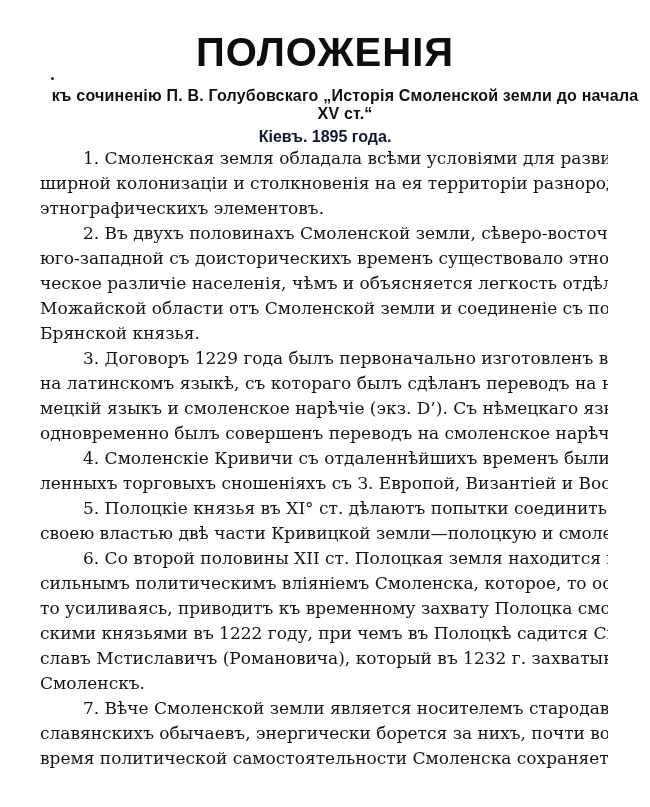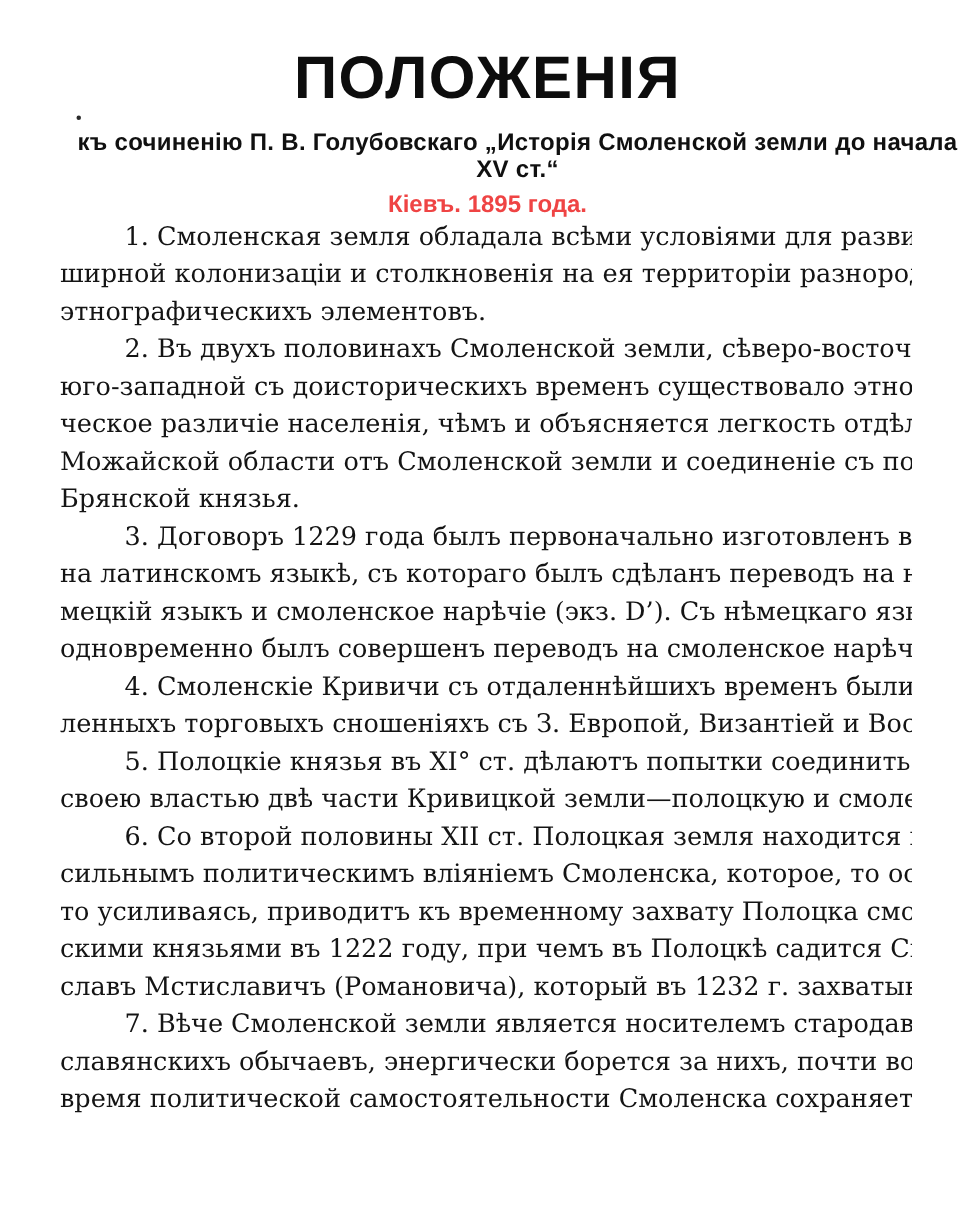--- a/index.html
+++ b/index.html
@@ -34,21 +34,21 @@
     letter-spacing: 0.2px;
     color: #101010;
     margin-left: 40px;
   }
   .imprint {
     margin-top: 5px;
     text-align: center;
     font-family: "Liberation Sans", sans-serif;
     font-weight: 700;
     font-size: 16px;
-    color: #ef4444;
+    color: #0f172a;
   }
   .doc-body {
     position: absolute;
     left: 40px;
     top: 146px;
     width: 568px;
     font-family: "DejaVu Serif", "Liberation Serif", serif;
     font-size: 17px;
     color: #141414;
   }
@@ -119,20 +119,21 @@
       <div class="para">
         <div class="line first">5. Полоцкіе князья въ XI° ст. дѣлаютъ попытки соединить подъ</div>
         <div class="line">своею властью двѣ части Кривицкой земли—полоцкую и смоленскую.</div>
       </div>
       <div class="para">
         <div class="line first">6. Со второй половины XII ст. Полоцкая земля находится подъ</div>
         <div class="line">сильнымъ политическимъ вліяніемъ Смоленска, которое, то ослабѣвая,</div>
         <div class="line">то усиливаясь, приводитъ къ временному захвату Полоцка смолен-</div>
         <div class="line">скими князьями въ 1222 году, при чемъ въ Полоцкѣ садится Свято-</div>
         <div class="line">славъ Мстиславичъ (Романовича), который въ 1232 г. захватываетъ</div>
+        <div class="line endline">Смоленскъ.</div>
       </div>
       <div class="para">
         <div class="line first">7. Вѣче Смоленской земли является носителемъ стародавнихъ</div>
         <div class="line">славянскихъ обычаевъ, энергически борется за нихъ, почти во все</div>
         <div class="line">время политической самостоятельности Смоленска сохраняетъ почти</div>
       </div>
     </div>
 </div>
 
 </body></html>

